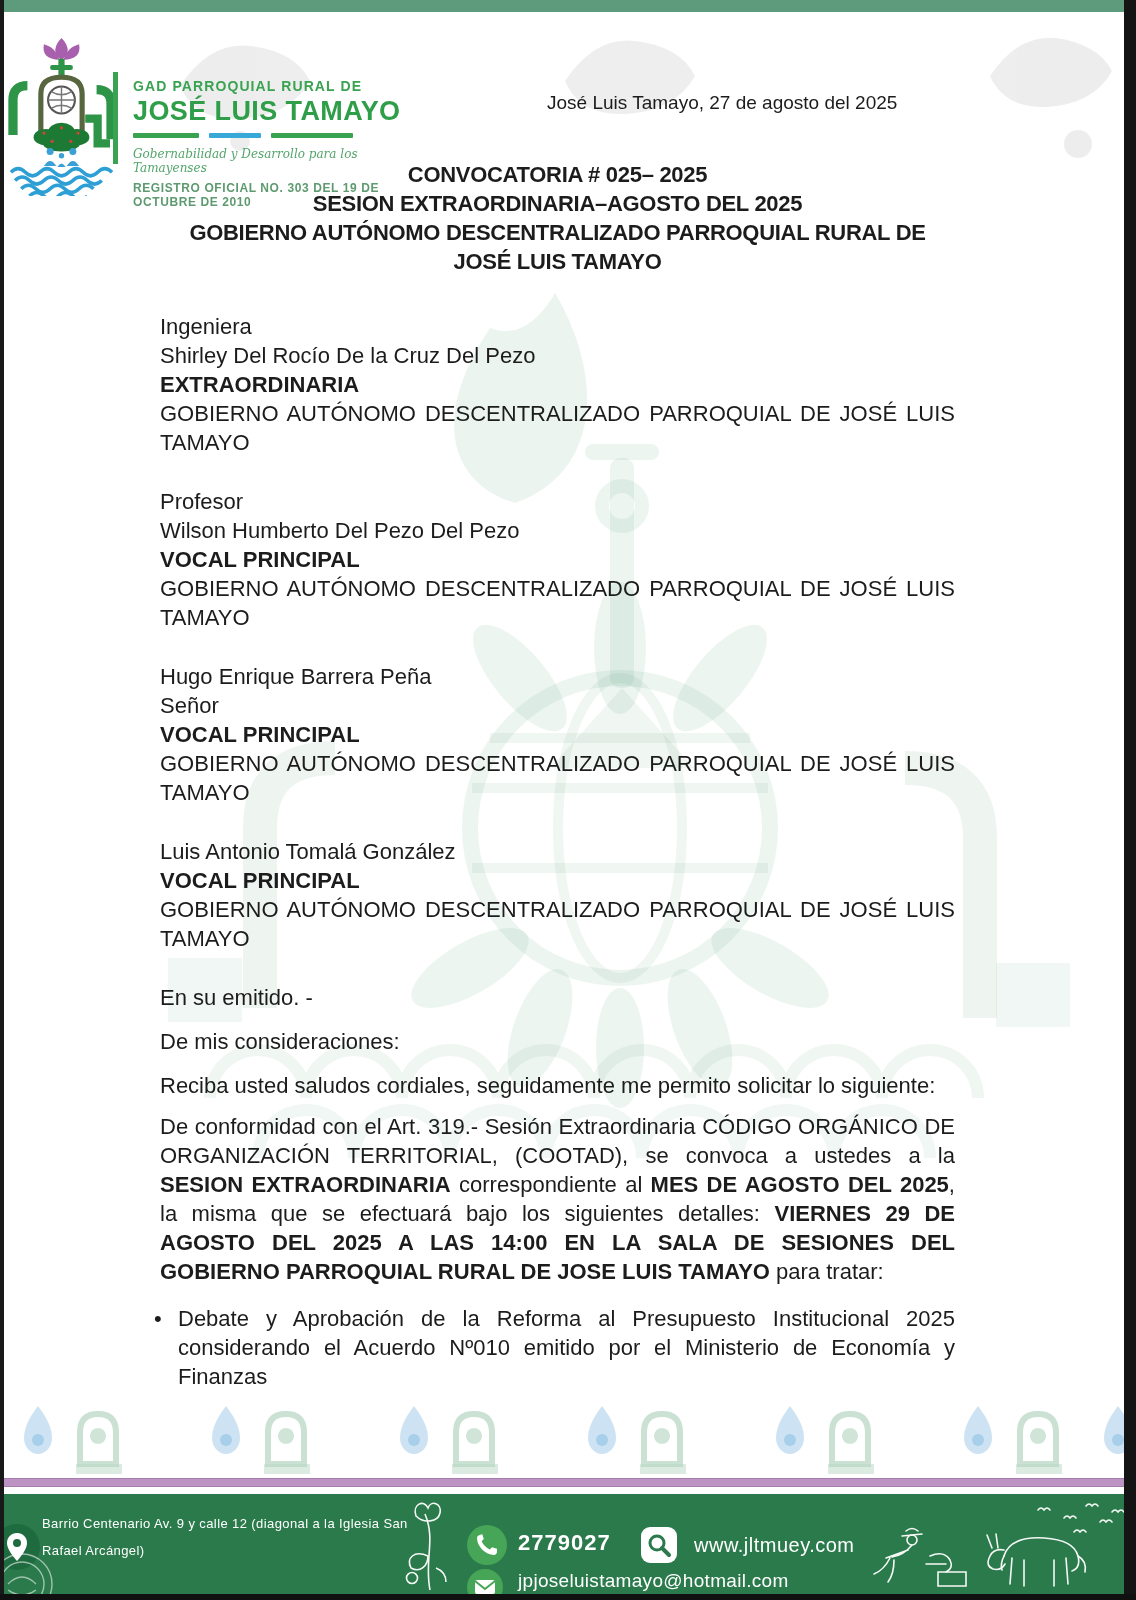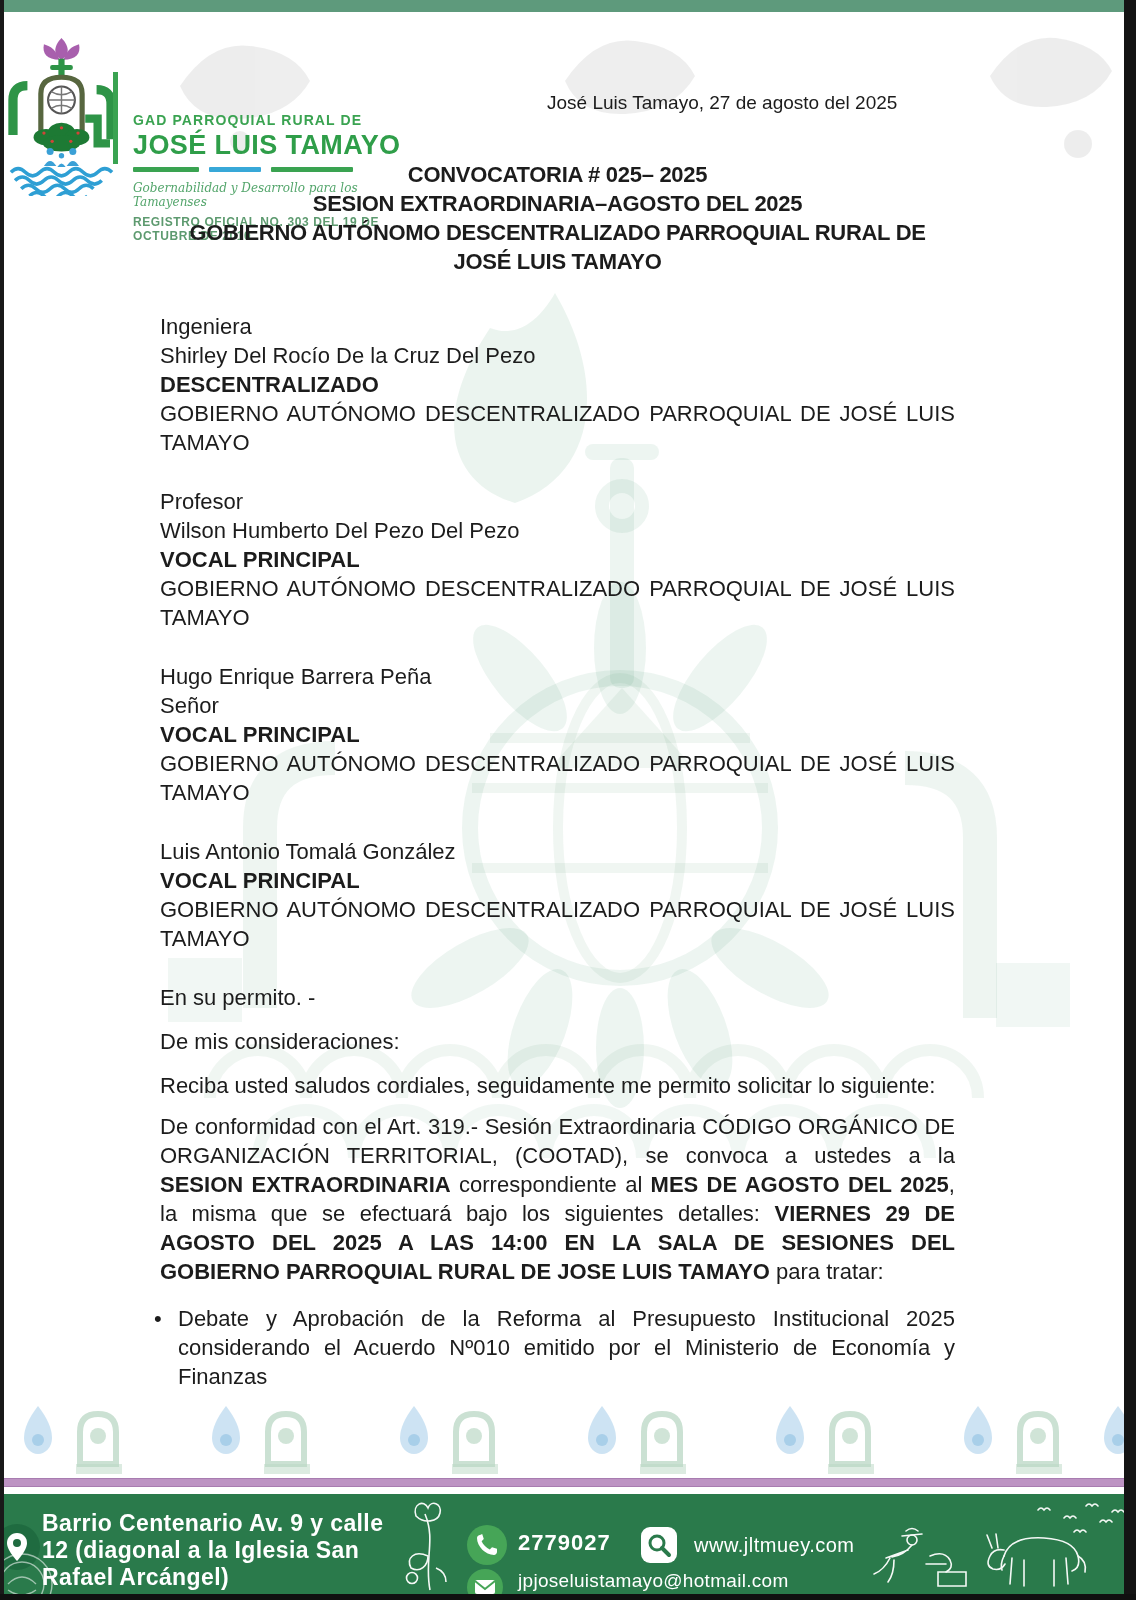--- a/index.html
+++ b/index.html
@@ -16,21 +16,21 @@
 
   
   .wm{position:absolute;z-index:0;pointer-events:none;}
   .wm-top{top:16px;left:0;width:1136px;height:150px;}
   .wm-center{top:268px;left:140px;width:960px;height:1020px;}
   .wm-bottomrow{top:1392px;left:0;width:1136px;height:92px;}
 
   
   .emblem{position:absolute;left:2px;top:36px;width:120px;height:160px;z-index:2;}
   .logo-divider{position:absolute;left:113px;top:72px;width:5px;height:92px;background:var(--brand-green,#3aa351);z-index:2;}
-  .logo-text{position:absolute;left:133px;top:78px;z-index:2;width:300px;margin-top:34px;}
+  .logo-text{position:absolute;left:133px;top:78px;z-index:2;width:300px;}
   .logo-small{font-size:14px;font-weight:700;color:var(--brand-green,#3aa351);letter-spacing:1.1px;}
   .logo-name{font-size:27px;font-weight:800;color:var(--brand-green-dark2,#2f9e49);letter-spacing:.4px;margin-top:2px;}
   .logo-bars{display:flex;gap:10px;margin-top:6px;align-items:center;}
   .logo-bars .bar{height:5px;border-radius:1px;}
   .bar-g1{width:66px;background:var(--brand-green,#3aa351);}
   .bar-b{width:52px;background:var(--accent-blue,#38a8d8);}
   .bar-g2{width:82px;background:var(--brand-green,#3aa351);}
   .logo-slogan{margin-top:9px;font-family:"DejaVu Serif",serif;font-style:italic;font-size:12px;color:#53a56b;}
   .logo-reg{margin-top:6px;font-size:12px;font-weight:600;letter-spacing:.6px;color:#5d9a6f;}
   .date-line{position:absolute;left:547px;top:92px;font-size:19px;z-index:2;}
@@ -46,21 +46,21 @@
   .line-plain{margin-top:15px;}
   .para{margin-top:12px;text-align:justify;}
   .bullet-row{margin-top:18px;display:flex;margin-left:-6px;}
   .bullet-marker{width:24px;flex:0 0 24px;}
   .bullet-text{flex:1;text-align:justify;}
 
   
   .footer-line{position:absolute;left:0;right:0;top:1478px;height:9px;background:var(--footer-line-purple,#bd93c3);border-top:1px solid #a87cb0;border-bottom:1px solid #a87cb0;z-index:5;}
   .footer-band{position:absolute;left:0;right:0;top:1494px;height:100px;background:var(--footer-green,#2a7a4b);z-index:5;color:#fff;overflow:hidden;}
   .f-pin{position:absolute;left:-8px;top:28px;}
-  .f-address{position:absolute;left:42px;top:16px;width:372px;font-size:23px;line-height:27px;font-weight:700;letter-spacing:.4px;}
+  .f-address{position:absolute;left:42px;top:16px;width:372px;font-size:13px;line-height:27px;font-weight:400;letter-spacing:.4px;}
   .f-flower{position:absolute;left:392px;top:4px;}
   .f-phone-icon{position:absolute;left:466px;top:30px;}
   .f-phone{position:absolute;left:518px;top:36px;font-size:22px;font-weight:600;letter-spacing:1px;}
   .f-www-icon{position:absolute;left:640px;top:32px;}
   .f-www{position:absolute;left:694px;top:40px;font-size:20px;font-weight:500;letter-spacing:.5px;}
   .f-mail-icon{position:absolute;left:466px;top:74px;}
   .f-email{position:absolute;left:518px;top:76px;font-size:19px;font-weight:500;letter-spacing:.3px;}
   .f-art{position:absolute;right:4px;bottom:2px;}
   .f-corner{position:absolute;left:-16px;bottom:-28px;opacity:.55;}
 </style>
@@ -208,21 +208,21 @@
     <div class="doc-title">
       <div>CONVOCATORIA # 025– 2025</div>
       <div>SESION EXTRAORDINARIA–AGOSTO DEL 2025</div>
       <div>GOBIERNO AUTÓNOMO DESCENTRALIZADO PARROQUIAL RURAL DE JOSÉ LUIS TAMAYO</div>
     </div>
 
     <div class="recipients">
       <div class="recipient">
         <div>Ingeniera</div>
         <div>Shirley Del Rocío De la Cruz Del Pezo</div>
-        <div class="r-bold">DESCENTRALIZADO</div>
+        <div class="r-bold">EXTRAORDINARIA</div>
         <div class="r-org">GOBIERNO AUTÓNOMO DESCENTRALIZADO PARROQUIAL DE JOSÉ LUIS TAMAYO</div>
       </div>
       <div class="recipient">
         <div>Profesor</div>
         <div>Wilson Humberto Del Pezo Del Pezo</div>
         <div class="r-bold">VOCAL PRINCIPAL</div>
         <div class="r-org">GOBIERNO AUTÓNOMO DESCENTRALIZADO PARROQUIAL DE JOSÉ LUIS TAMAYO</div>
       </div>
       <div class="recipient">
         <div>Hugo Enrique Barrera Peña</div>
@@ -230,21 +230,21 @@
         <div class="r-bold">VOCAL PRINCIPAL</div>
         <div class="r-org">GOBIERNO AUTÓNOMO DESCENTRALIZADO PARROQUIAL DE JOSÉ LUIS TAMAYO</div>
       </div>
       <div class="recipient">
         <div>Luis Antonio Tomalá González</div>
         <div class="r-bold">VOCAL PRINCIPAL</div>
         <div class="r-org">GOBIERNO AUTÓNOMO DESCENTRALIZADO PARROQUIAL DE JOSÉ LUIS TAMAYO</div>
       </div>
     </div>
 
-    <div class="gap-line">En su permito. -</div>
+    <div class="gap-line">En su emitido. -</div>
     <div class="line-plain">De mis consideraciones:</div>
     <div class="line-plain">Reciba usted saludos cordiales, seguidamente me permito solicitar lo siguiente:</div>
 
     <div class="para"><span>De conformidad con el Art. 319.- Sesión Extraordinaria CÓDIGO ORGÁNICO DE ORGANIZACIÓN TERRITORIAL, (COOTAD), se convoca a ustedes a la </span><span style="font-weight: 700;">SESION EXTRAORDINARIA</span><span> correspondiente al </span><span style="font-weight: 700;">MES DE AGOSTO DEL 2025</span><span>, la misma que se efectuará bajo los siguientes detalles: </span><span style="font-weight: 700;">VIERNES 29 DE AGOSTO DEL 2025 A LAS 14:00 EN LA SALA DE SESIONES DEL GOBIERNO PARROQUIAL RURAL DE JOSE LUIS TAMAYO</span><span> para tratar:</span></div>
 
     <div class="bullet-row">
       <span class="bullet-marker">•</span>
       <span class="bullet-text">Debate y Aprobación de la Reforma al Presupuesto Institucional 2025 considerando el Acuerdo Nº010 emitido por el Ministerio de Economía y Finanzas</span>
     </div>
 

